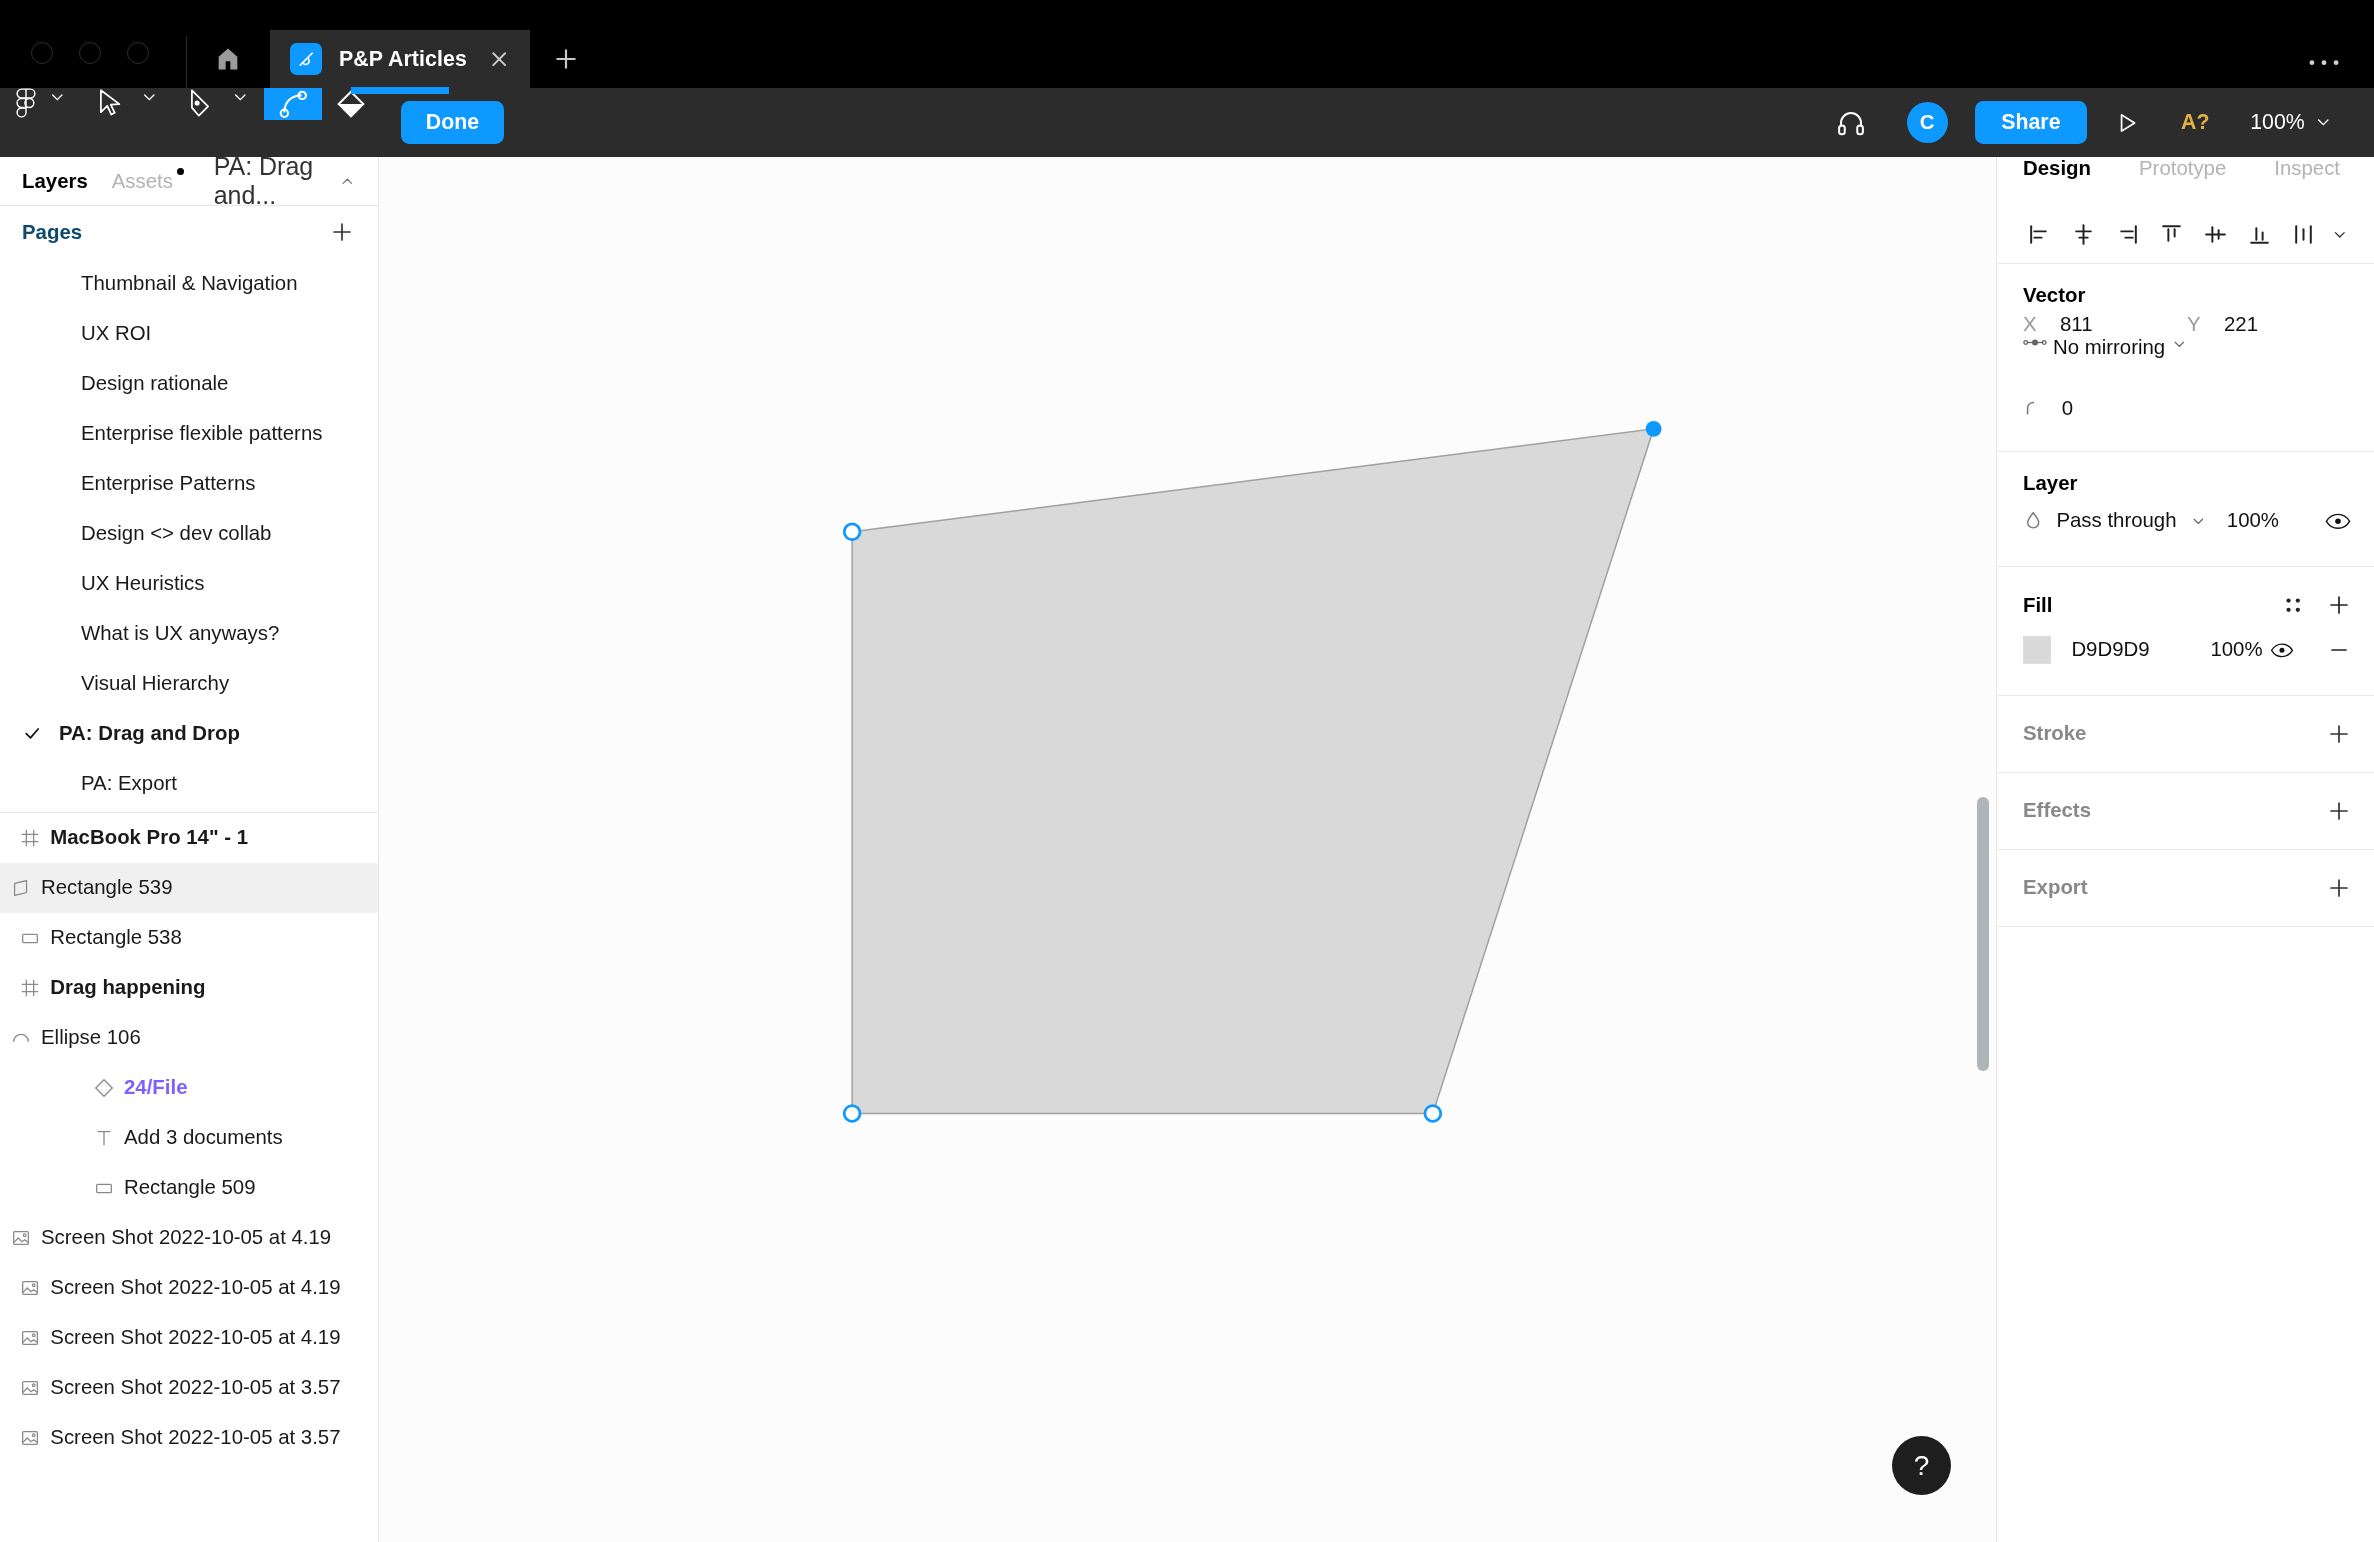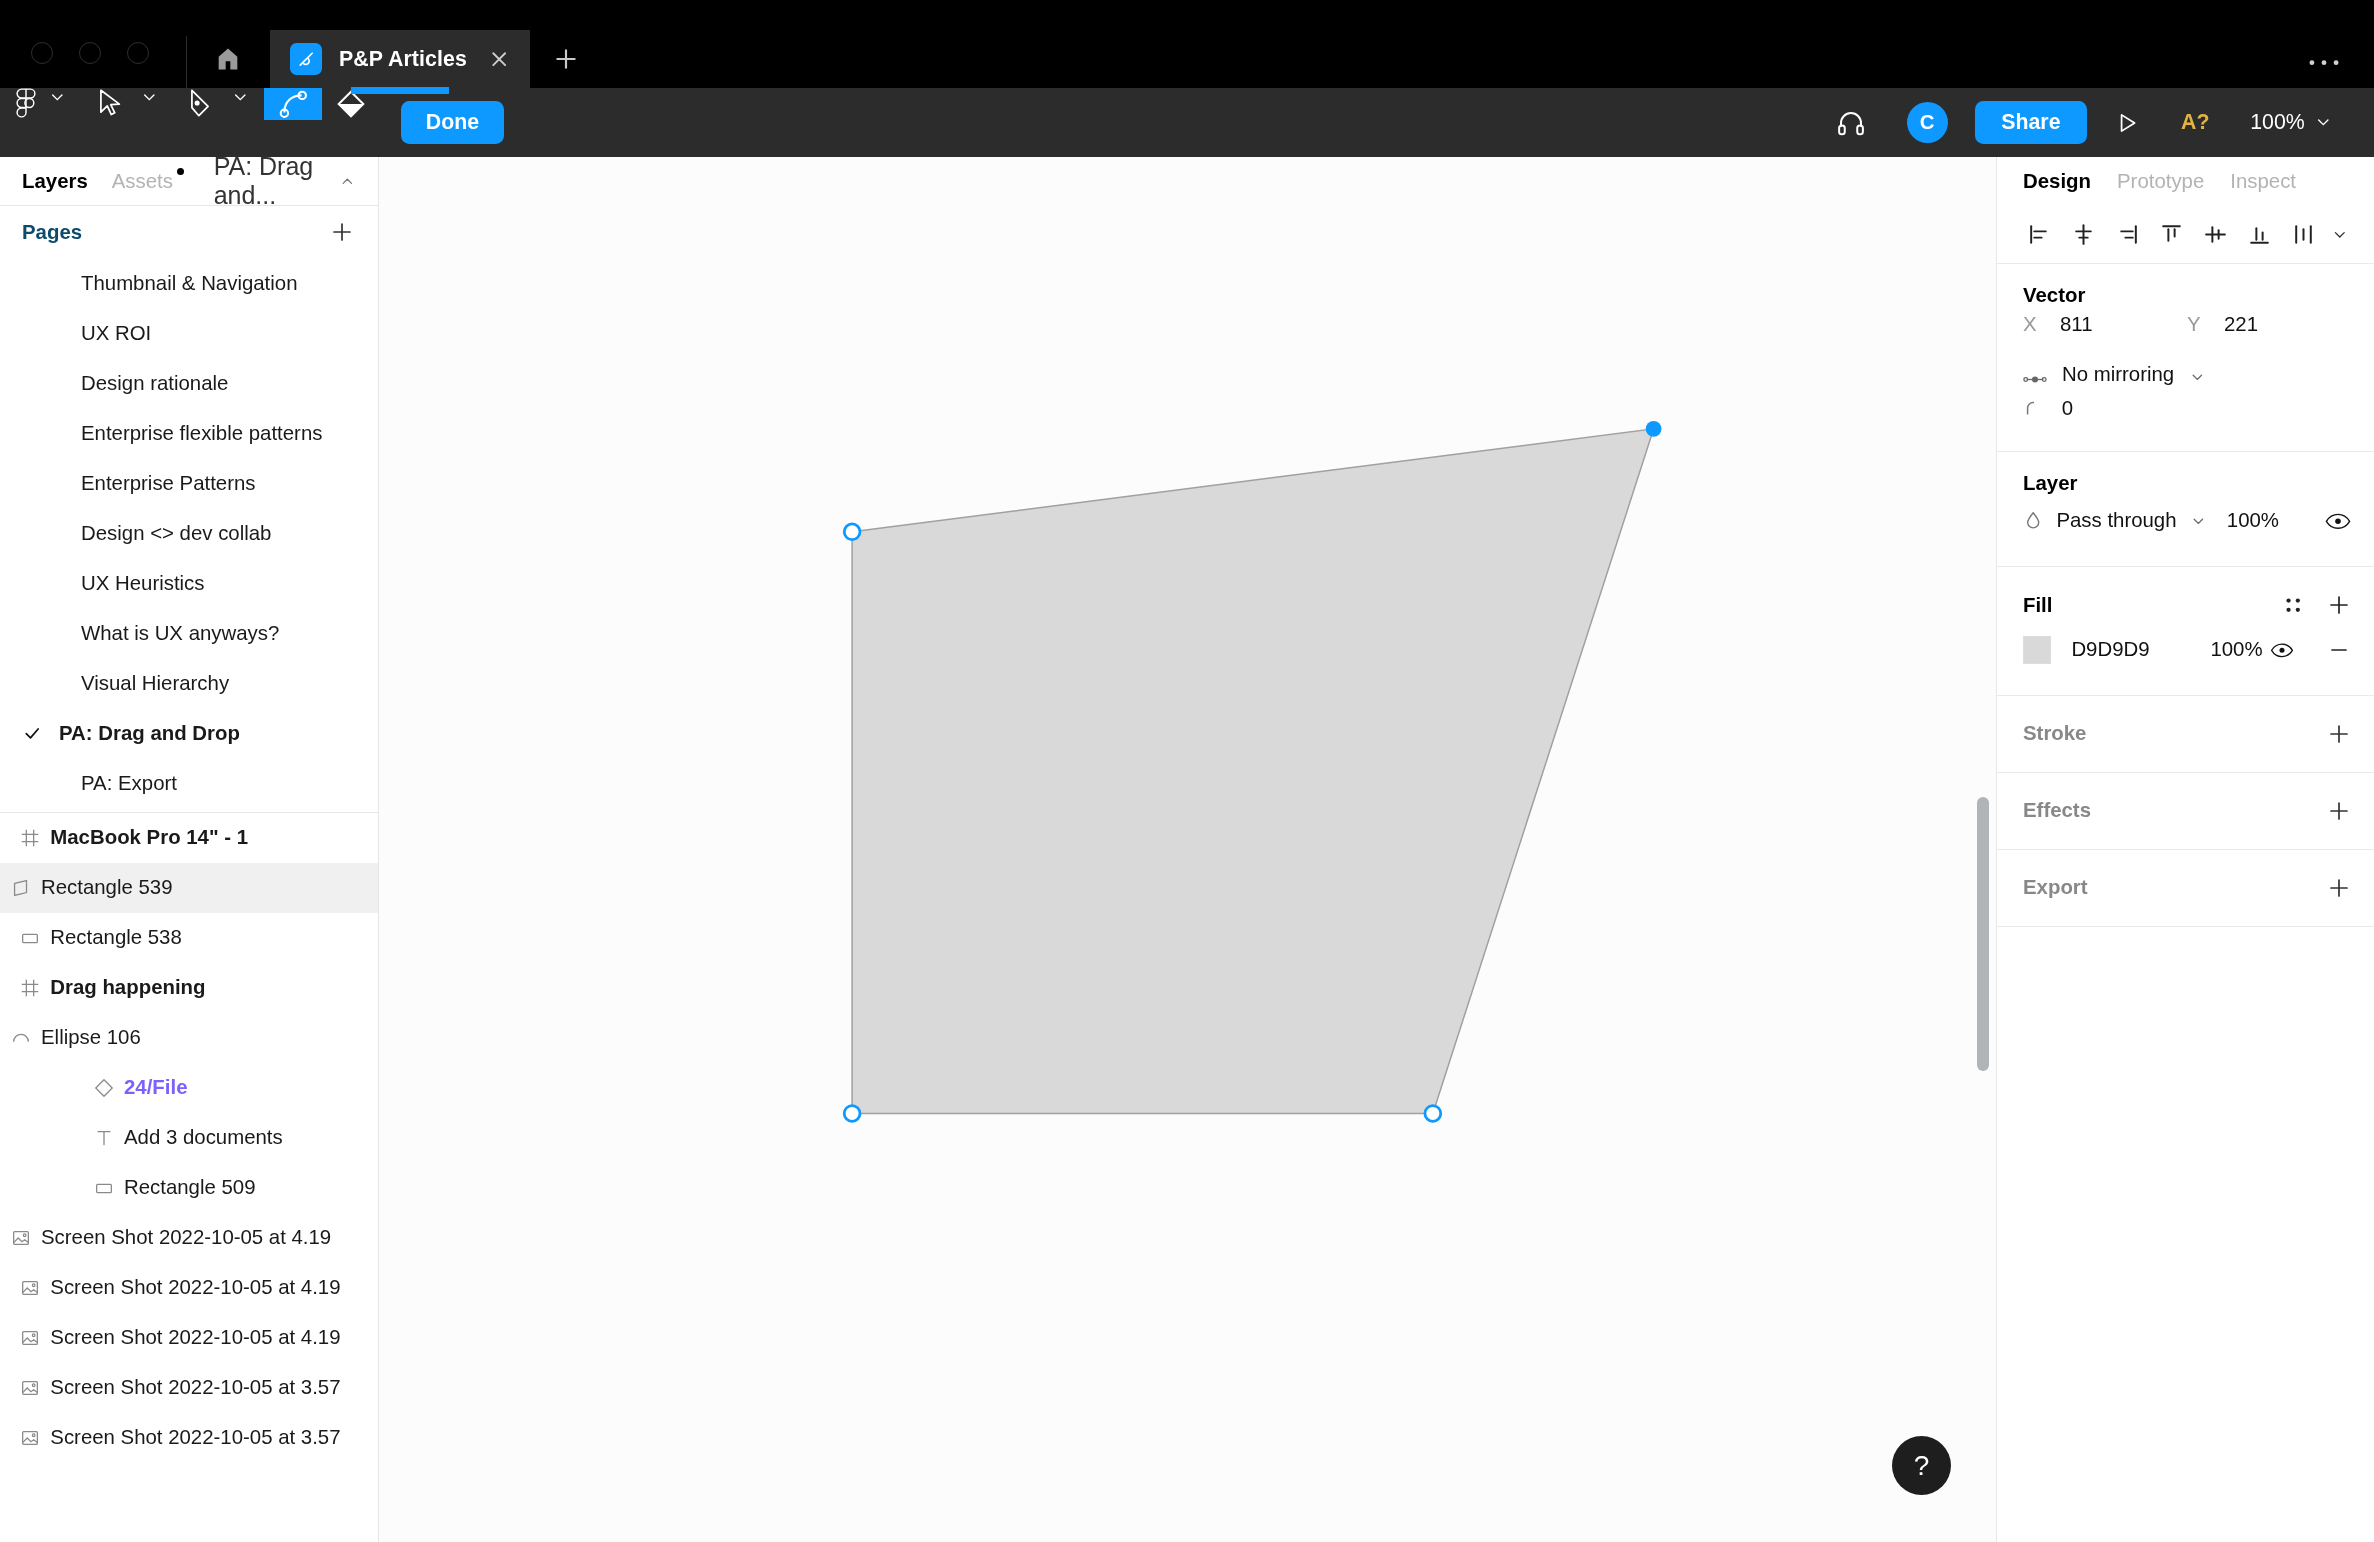--- a/index.html
+++ b/index.html
@@ -121,36 +121,36 @@
     position:absolute; right:45px; bottom:48px; width:59px; height:59px; border-radius:50%;
     background:#1e1e1e; color:#fff; display:flex; align-items:center; justify-content:center;
     font-size:28px; border:none;
   }
 
   
   .right {
     width:379px; flex:0 0 379px; background:#fff; border-left:0.9px solid #e6e6e6;
     display:flex; flex-direction:column; min-height:0;
   }
-  .rp-tabs { height:49px; flex:0 0 49px; display:flex; align-items:center; padding-left:26px; gap:26px; }
+  .rp-tabs { height:49px; flex:0 0 49px; display:flex; align-items:flex-start; padding-left:26px; gap:48px; }
   .rp-tab { font-size:20.4px; color:#b3b3b3; }
   .rp-tab.sel { color:#000; font-weight:700; }
   .align-row {
     height:58px; display:flex; align-items:center; padding: 0 20.4px; gap:0; border-bottom:0.9px solid #eaeaea;
   }
   .align-btn { width:44px; height:44px; display:flex; align-items:center; justify-content:center; }
 
   .sect { padding: 20.4px 24px 18.6px 26px; border-bottom:0.9px solid #eaeaea; }
   .sect-title { font-size:20.4px; font-weight:700; color:#000; }
   .sect-title.muted { color:#888; }
   .xy { display:flex; align-items:center; margin-top:5.6px; }
   .xy .grp { display:flex; align-items:center; width:50%; }
   .xy .lbl { color:#999; font-size:20.4px; width:37px; }
   .xy .val { color:#111; font-size:20.4px; }
-  .mir { display:flex; align-items:flex-end; gap:15px; height:50px; }
+  .mir { display:flex; align-items:flex-start; gap:6px; height:50px; }
   .mir .txt { font-size:20.4px; color:#111; }
   .corner { display:flex; align-items:center; gap:16.7px; height:46px; }
   .corner .val { font-size:20.4px; color:#111; }
   .blendrow { display:flex; align-items:center; height:52px; gap:13px; }
   .blendrow .bt { font-size:20.4px; color:#111; }
   .blendrow .op { font-size:20.4px; color:#111; margin-left:auto; margin-right:33px; }
   .fill-hdr { display:flex; align-items:center; justify-content:space-between; height:37px; }
   .fill-hdr-icons { display:flex; align-items:center; gap:24px; }
   .fillrow { display:flex; align-items:center; height:52px; gap:0; }
   .swatch { width:28px; height:28px; background:#d9d9d9; border:0.9px solid #ddd; flex:0 0 28px; }

